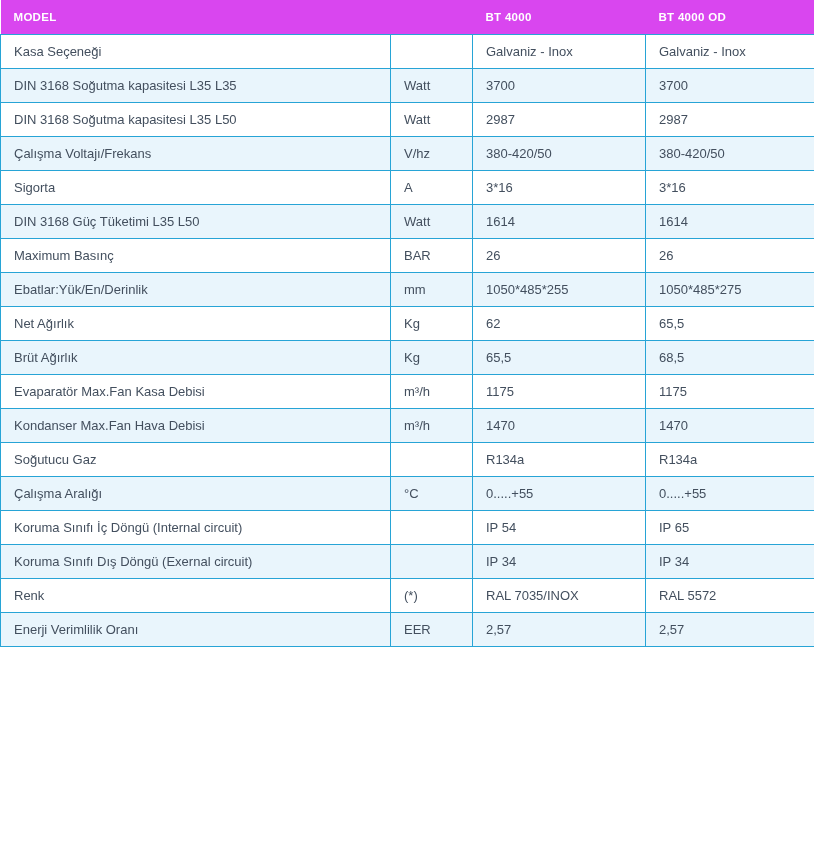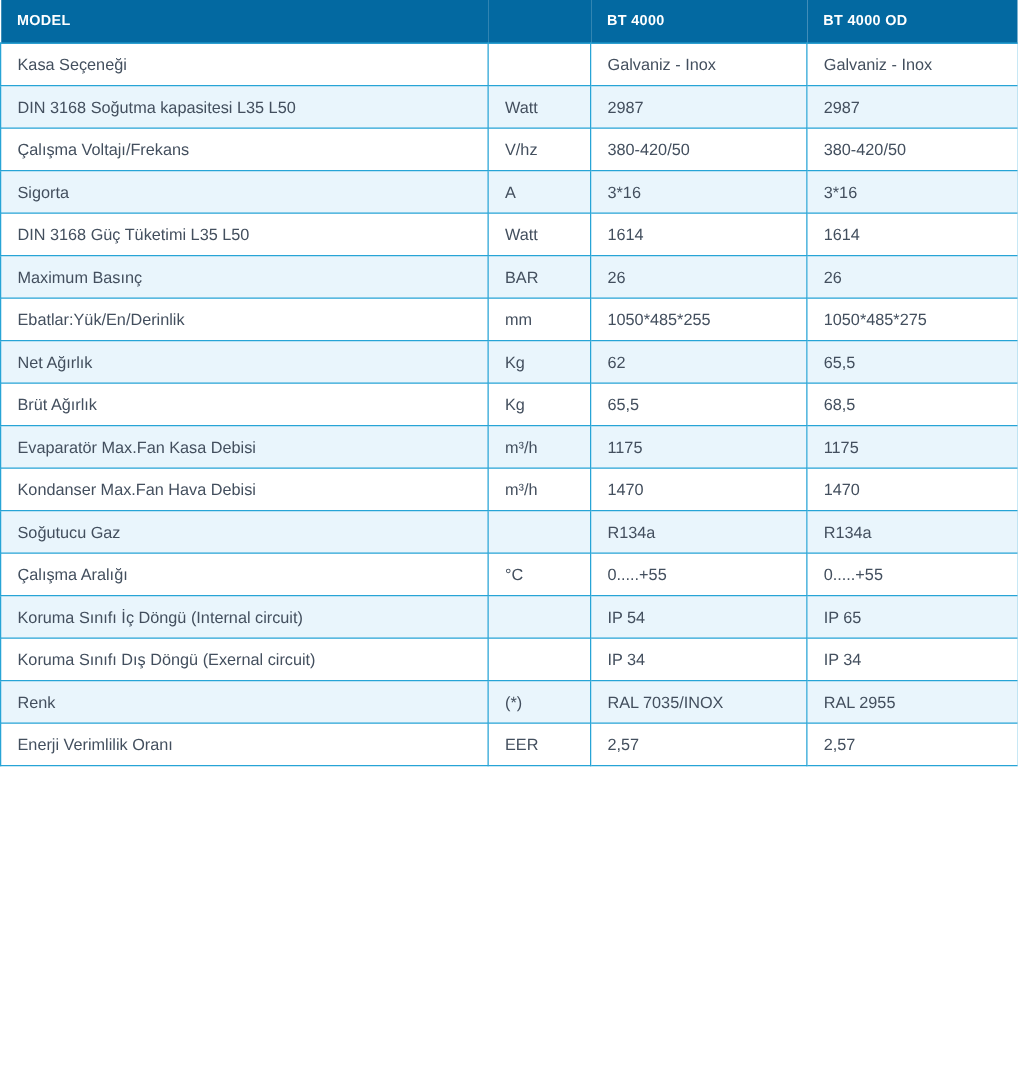--- a/index.html
+++ b/index.html
@@ -17,21 +17,21 @@
     width: 814px;
     border-collapse: collapse;
     table-layout: fixed;
   }
   col.c-label { width: 390px; }
   col.c-unit  { width: 82px;  }
   col.c-v1    { width: 173px; }
   col.c-v2    { width: 169px; }
 
   table.spec th {
-    background: #0369a1;
+    background: #d946ef;
     color: #ffffff;
     font-size: 11.5px;
     font-weight: 700;
     letter-spacing: 0.3px;
     text-align: left;
     padding: 0 0 0 13px;
     height: 34px;
     border: none;
     vertical-align: middle;
   }
@@ -69,20 +69,26 @@
         <th>BT 4000</th>
         <th>BT 4000 OD</th>
       </tr>
     </thead>
     <tbody>
         <tr>
     <td>Kasa Seçeneği</td>
     <td></td>
     <td>Galvaniz - Inox</td>
     <td>Galvaniz - Inox</td>
+  </tr>
+        <tr>
+    <td>DIN 3168 Soğutma kapasitesi L35 L35</td>
+    <td>Watt</td>
+    <td>3700</td>
+    <td>3700</td>
   </tr>
         <tr>
     <td>DIN 3168 Soğutma kapasitesi L35 L50</td>
     <td>Watt</td>
     <td>2987</td>
     <td>2987</td>
   </tr>
         <tr>
     <td>Çalışma Voltajı/Frekans</td>
     <td>V/hz</td>
@@ -158,21 +164,21 @@
         <tr>
     <td>Koruma Sınıfı Dış Döngü (Exernal circuit)</td>
     <td></td>
     <td>IP 34</td>
     <td>IP 34</td>
   </tr>
         <tr>
     <td>Renk</td>
     <td>(*)</td>
     <td>RAL 7035/INOX</td>
-    <td>RAL 2955</td>
+    <td>RAL 5572</td>
   </tr>
         <tr>
     <td>Enerji Verimlilik Oranı</td>
     <td>EER</td>
     <td>2,57</td>
     <td>2,57</td>
   </tr>
       </tbody>
   </table>
 </div>

